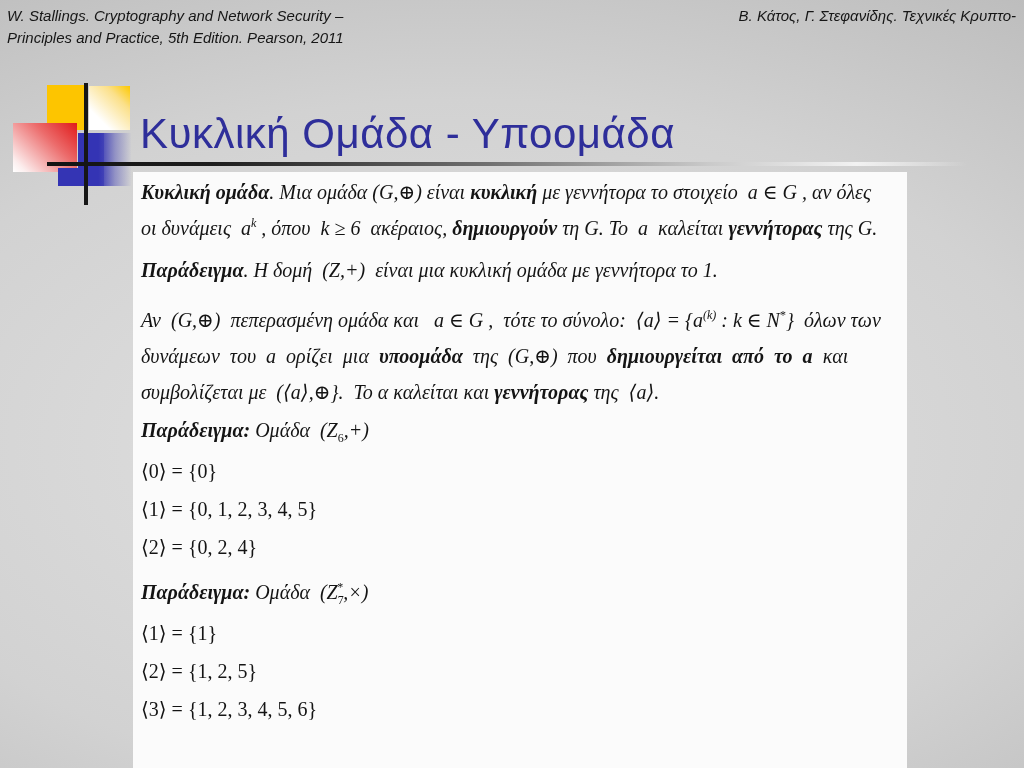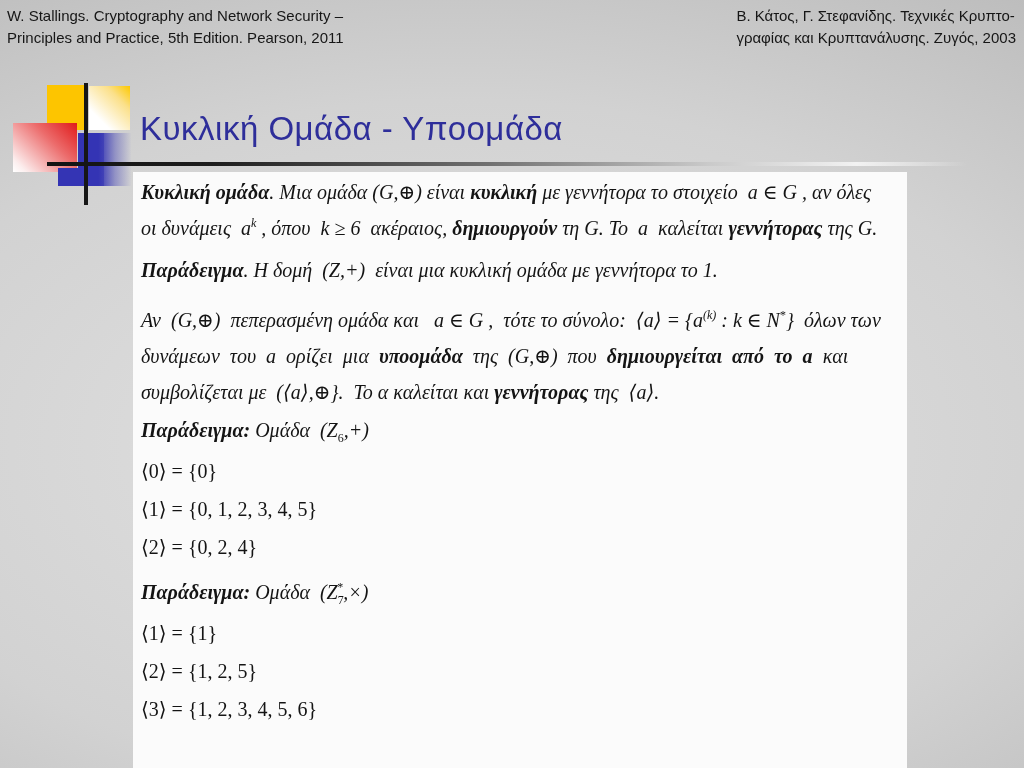--- a/index.html
+++ b/index.html
@@ -3,40 +3,40 @@
 <meta charset="utf-8">
 <style>
   html,body{margin:0;padding:0;}
   body{font-family:"Liberation Sans", sans-serif; background:#9c9c9c;}
   .slide{
     position:relative; width:1024px; height:768px; overflow:hidden;
     background:
       radial-gradient(ellipse 130% 100% at 45% 58%, #e2e2e2 0%, #d2d2d2 45%, #bdbdbd 72%, #9a9a9a 100%);
   }
   
-  .cite{position:absolute; top:5px; font-size:15px; line-height:22px; color:#161616;}
+  .cite{position:absolute; top:5px; font-size:15px; line-height:22px; color:#161616;font-style:italic;}
   .cite-left{left:7px; text-align:left;}
   .cite-right{right:8px; text-align:left;}
   
   .decor{position:absolute; left:0; top:0;}
   .sq{position:absolute;}
   .sq-yellow{left:47px; top:85px; width:37px; height:45px; background:#fdc500;}
   .sq-cream{left:89px; top:86px; width:41px; height:44px;
     background:linear-gradient(225deg, #fcc800 0%, #fbe08a 28%, #ffffff 75%);}
   .sq-red{left:13px; top:123px; width:64px; height:49px;
     background:linear-gradient(225deg, #e01a1a 0%, #ec6b6b 38%, #fceeee 88%, #ffffff 100%);}
   .sq-blue{left:78px; top:133px; width:26px; height:53px; background:#3434b4;}
   .sq-blue-fade{left:89px; top:133px; width:42px; height:53px;
     background:linear-gradient(to right, #3434b4 22%, rgba(112,112,190,0.65) 62%, rgba(190,190,210,0.12) 100%);}
   .sq-blue-small{left:58px; top:168px; width:26px; height:18px; background:#3434b4;}
   .vline{position:absolute; left:84px; top:83px; width:4px; height:122px; background:#161616;}
   .hrule{position:absolute; left:47px; top:162px; width:920px; height:4px;
     background:linear-gradient(to right, #131313 0%, #1d1d1d 18%, #707070 48%, #cacaca 72%, #f2f2f2 88%, rgba(245,245,245,0) 100%);}
   
-  .title{position:absolute; left:140px; top:110px; font-size:33px; letter-spacing:0.5px; color:#2e2e9a;}
+  .title{position:absolute; left:140px; top:110px; font-size:42px; letter-spacing:0.5px; color:#2e2e9a;}
   
   .content{
     position:absolute; left:133px; top:172px; width:774px; height:675px;
     background:#fbfbfb; box-sizing:border-box; padding:2px 6px 0 8px;
     font-family:"Liberation Serif", "DejaVu Serif", "DejaVu Sans", serif;
     color:#141414; font-size:20px;
   }
   .math{white-space:pre-wrap; line-height:36px; margin:0;}
   .p2{margin-top:6px;}
   .p3{margin-top:14px;}
@@ -53,21 +53,20 @@
 
 <div class="slide">
 
   <div class="cite cite-left">
     <div>W. Stallings. Cryptography and Network Security –</div>
     <div>Principles and Practice, 5th Edition. Pearson, 2011</div>
   </div>
 
   <div class="cite cite-right">
     <div>Β. Κάτος, Γ. Στεφανίδης. Τεχνικές Κρυπτο-</div>
-    <div>γραφίας και Κρυπτανάλυσης. Ζυγός, 2003</div>
   </div>
 
   <div class="decor">
     <div class="sq sq-yellow"></div>
     <div class="sq sq-cream"></div>
     <div class="sq sq-red"></div>
     <div class="sq sq-blue"></div>
     <div class="sq sq-blue-fade"></div>
     <div class="sq sq-blue-small"></div>
     <div class="vline"></div>

